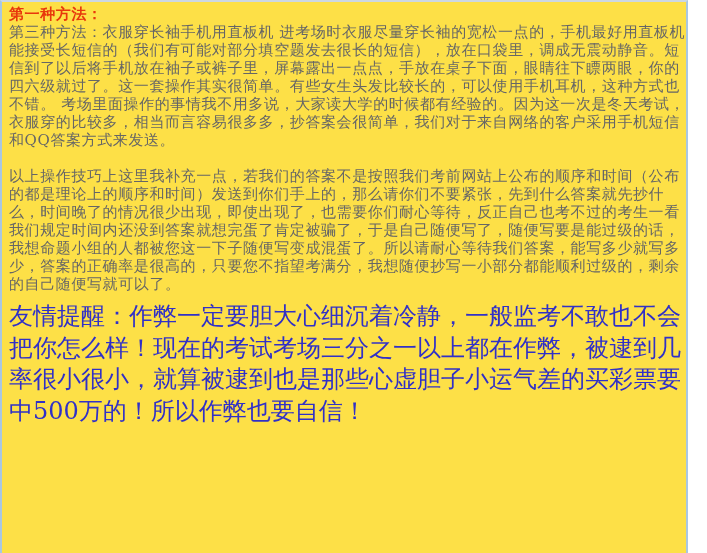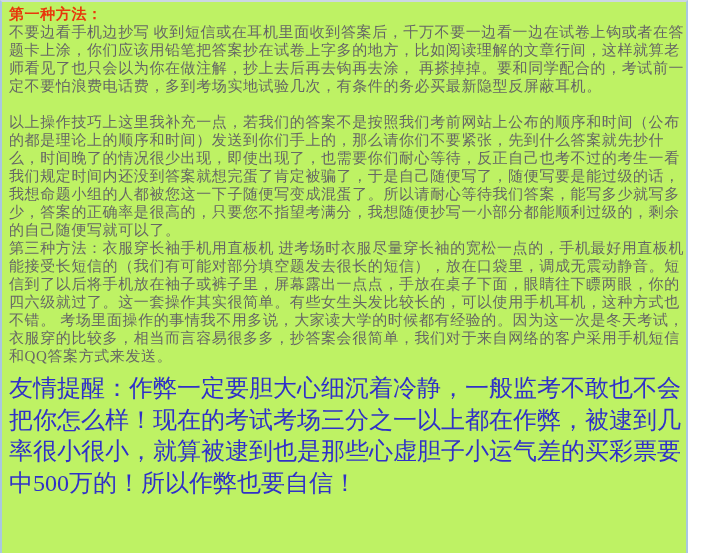--- a/index.html
+++ b/index.html
@@ -17,26 +17,25 @@
   }
   body {
     width: 707px;
     height: 553px;
     overflow: hidden;
     font-family: "DejaVu Serif", "Liberation Serif", serif;
   }
   .frame {
     width: 688px;
     height: 553px;
-    background: #bef264;
+    background: #fde047;
     border-top: 2px solid var(--frame-top);
     border-left: 2px solid var(--frame-blue);
     border-right: 2px solid var(--frame-blue);
     padding: 3px 2px 0 7px;
-    font-family: Liberation Serif, serif;
   }
   .heading {
     margin: 0;
     color: var(--heading-red);
     font-weight: bold;
     font-size: 15px;
     line-height: 18px;
     letter-spacing: 0.6px;
   }
   .bodytext {
@@ -59,17 +58,16 @@
     line-height: 31.5px;
     letter-spacing: 0;
     word-break: break-all;
   }
 </style>
 </head>
 <body>
 
 <div class="frame">
   <p class="heading">第一种方法：</p>
-  <p class="bodytext">不要边看手机边抄写 收到短信或在耳机里面收到答案后，千万不要一边看一边在试卷上钩或者在答题卡上涂，你们应该用铅笔把答案抄在试卷上字多的地方，比如阅读理解的文章行间，这样就算老师看见了也只会以为你在做注解，抄上去后再去钩再去涂， 再搽掉掉。要和同学配合的，考试前一定不要怕浪费电话费，多到考场实地试验几次，有条件的务必买最新隐型反屏蔽耳机。</p>
+  <p class="bodytext">第三种方法：衣服穿长袖手机用直板机 进考场时衣服尽量穿长袖的宽松一点的，手机最好用直板机能接受长短信的（我们有可能对部分填空题发去很长的短信），放在口袋里，调成无震动静音。短信到了以后将手机放在袖子或裤子里，屏幕露出一点点，手放在桌子下面，眼睛往下瞟两眼，你的四六级就过了。这一套操作其实很简单。有些女生头发比较长的，可以使用手机耳机，这种方式也不错。 考场里面操作的事情我不用多说，大家读大学的时候都有经验的。因为这一次是冬天考试， 衣服穿的比较多，相当而言容易很多多，抄答案会很简单，我们对于来自网络的客户采用手机短信和QQ答案方式来发送。</p>
   <p class="bodytext supplement">以上操作技巧上这里我补充一点，若我们的答案不是按照我们考前网站上公布的顺序和时间（公布的都是理论上的顺序和时间）发送到你们手上的，那么请你们不要紧张，先到什么答案就先抄什么，时间晚了的情况很少出现，即使出现了，也需要你们耐心等待，反正自己也考不过的考生一看我们规定时间内还没到答案就想完蛋了肯定被骗了，于是自己随便写了，随便写要是能过级的话，我想命题小组的人都被您这一下子随便写变成混蛋了。所以请耐心等待我们答案，能写多少就写多少，答案的正确率是很高的，只要您不指望考满分，我想随便抄写一小部分都能顺利过级的，剩余的自己随便写就可以了。</p>
-  <p class="bodytext">第三种方法：衣服穿长袖手机用直板机 进考场时衣服尽量穿长袖的宽松一点的，手机最好用直板机能接受长短信的（我们有可能对部分填空题发去很长的短信），放在口袋里，调成无震动静音。短信到了以后将手机放在袖子或裤子里，屏幕露出一点点，手放在桌子下面，眼睛往下瞟两眼，你的四六级就过了。这一套操作其实很简单。有些女生头发比较长的，可以使用手机耳机，这种方式也不错。 考场里面操作的事情我不用多说，大家读大学的时候都有经验的。因为这一次是冬天考试， 衣服穿的比较多，相当而言容易很多多，抄答案会很简单，我们对于来自网络的客户采用手机短信和QQ答案方式来发送。</p>
   <p class="notice">友情提醒：作弊一定要胆大心细沉着冷静，一般监考不敢也不会把你怎么样！现在的考试考场三分之一以上都在作弊，被逮到几率很小很小，就算被逮到也是那些心虚胆子小运气差的买彩票要中500万的！所以作弊也要自信！</p>
 </div>
 
 </body></html>

